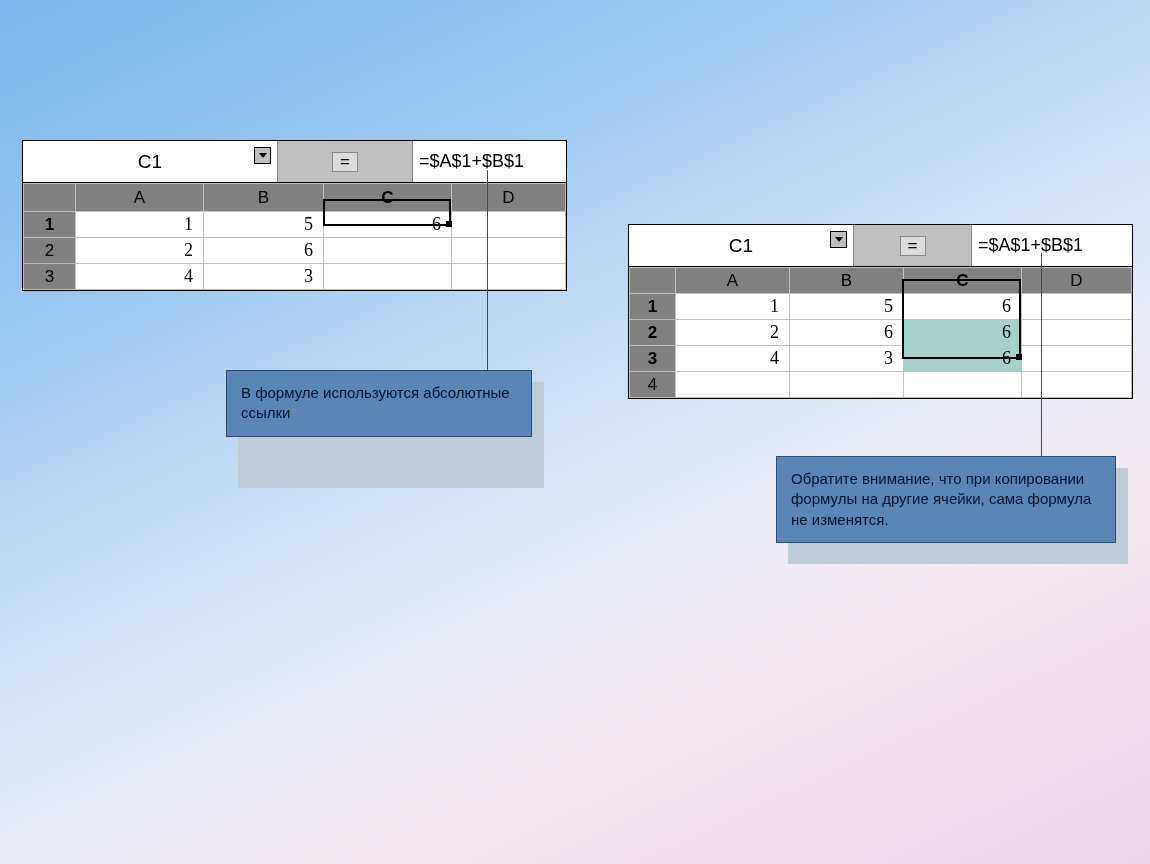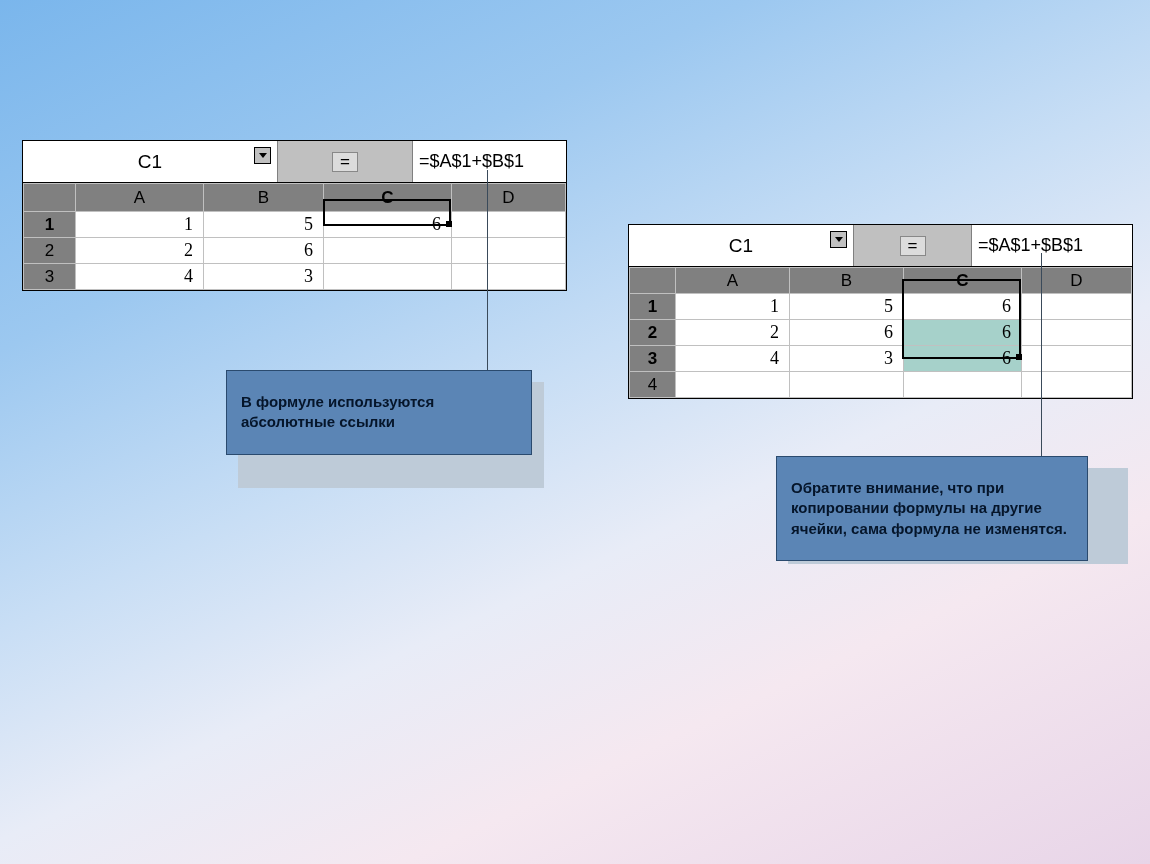--- a/index.html
+++ b/index.html
@@ -96,28 +96,27 @@
   .callout-shadow {
     position:absolute; background:#becbd8;
   }
   .callout {
     position:absolute;
     background:#5b85b5;
     border:1px solid #2a4a6e;
     color:#05152a;
     font-family: Arial;
     font-size:15px;
-    padding:21px 14px;
+    padding:12px 14px;
     line-height:1.35;
-    font-weight:bold;
   }
   .callout1s { left:238px; top:382px; width:306px; height:106px; }
   .callout1  { left:226px; top:370px; width:306px; }
   .callout2s { left:788px; top:468px; width:340px; height:96px; }
-  .callout2  { left:776px; top:456px; width:312px; }
+  .callout2  { left:776px; top:456px; width:340px; }
 
   .leader {
     position:absolute; background:#3a4a5a; width:1px;
   }
 </style>
 </head>
 <body>
 
 <div class="sheet sheet1">
   <div class="formula-bar">

